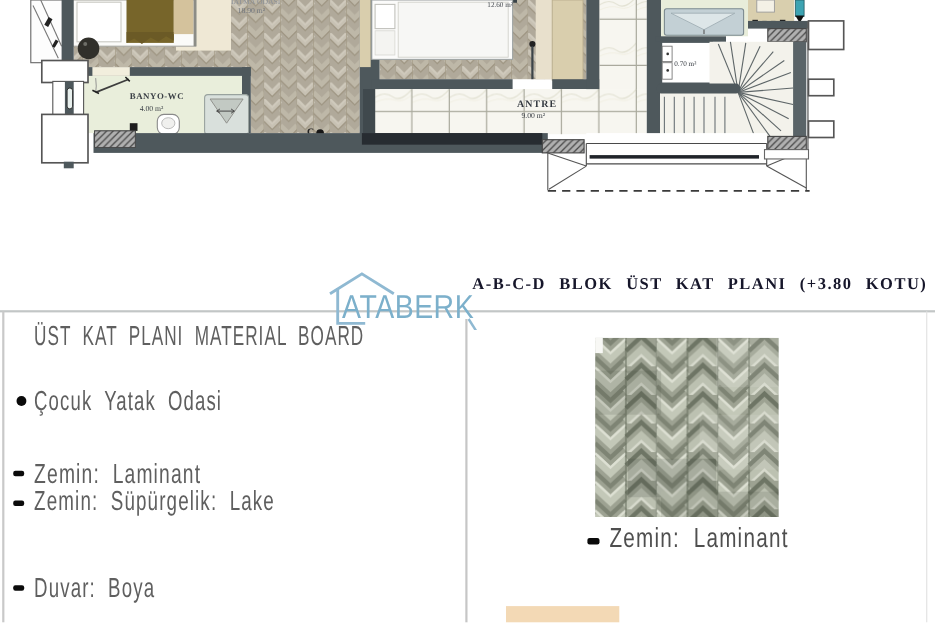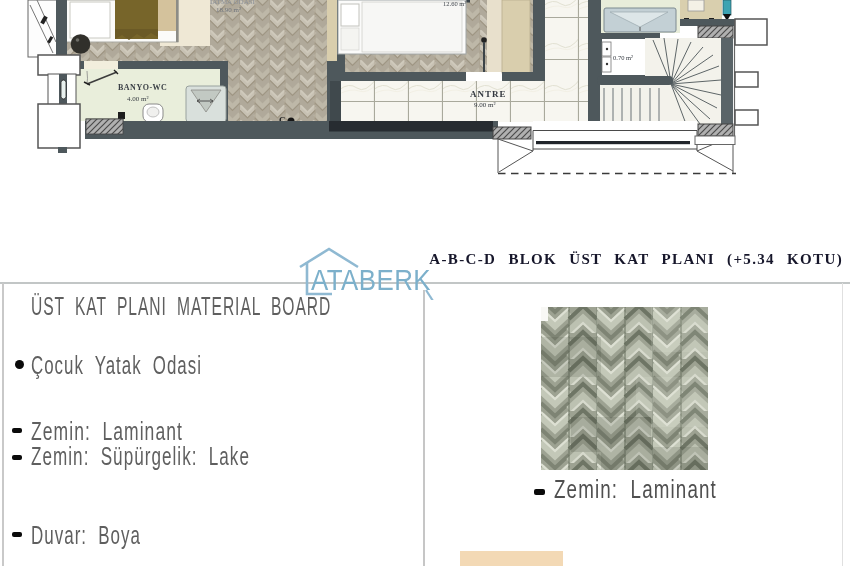--- a/index.html
+++ b/index.html
@@ -203,21 +203,21 @@
 <line x1="733" y1="136" x2="733" y2="173"></line>
 <line x1="498" y1="139" x2="533" y2="151"></line>
 <line x1="533" y1="151" x2="499" y2="172"></line>
 <line x1="697" y1="151" x2="733" y2="171"></line>
 <line x1="733" y1="136" x2="697" y2="151"></line>
 </g>
 <rect x="695" y="136" width="40" height="8.5" fill="#fff" stroke="#666" stroke-width="1"></rect>
 <line x1="498" y1="173.5" x2="736" y2="173.5" stroke="#3a3a3a" stroke-width="1.6" stroke-dasharray="7.5 5.5"></line>
 </svg>
 
-<div class="abs" id="title" style="right:7px;top:251px;font-family:'Liberation Serif',serif;font-weight:bold;font-size:15px;color:#16162a;letter-spacing:1.35px;word-spacing:7px;white-space:nowrap;">A-B-C-D BLOK ÜST KAT PLANI (+5.34 KOTU)</div>
+<div class="abs" id="title" style="right:7px;top:251px;font-family:'Liberation Serif',serif;font-weight:bold;font-size:15px;color:#16162a;letter-spacing:1.35px;word-spacing:7px;white-space:nowrap;">A-B-C-D BLOK ÜST KAT PLANI (+3.80 KOTU)</div>
 
 <div class="abs" style="left:0;top:282px;width:850px;height:2px;background:#c2c6c6;"></div>
 <div class="abs" style="left:2px;top:283px;width:1.5px;height:283px;background:#c9c9c9;"></div>
 <div class="abs" style="left:423px;top:290px;width:2px;height:276px;background:#c6c6c6;"></div>
 <div class="abs" style="left:842px;top:283px;width:1px;height:283px;background:#e0e0e0;"></div>
 
 <svg class="abs" style="left:290px;top:240px" width="150" height="60" viewBox="0 0 150 60">
 <path d="M10,27 L39,9 L68,27" stroke="#8fb9d2" stroke-width="2.6" fill="none"></path>
 <path d="M17,22 L17,54 L42,54" stroke="#8fb9d2" stroke-width="2.6" fill="none"></path>
 <path d="M136,50 L143,61" stroke="#8fb9d2" stroke-width="2.2" fill="none"></path>

